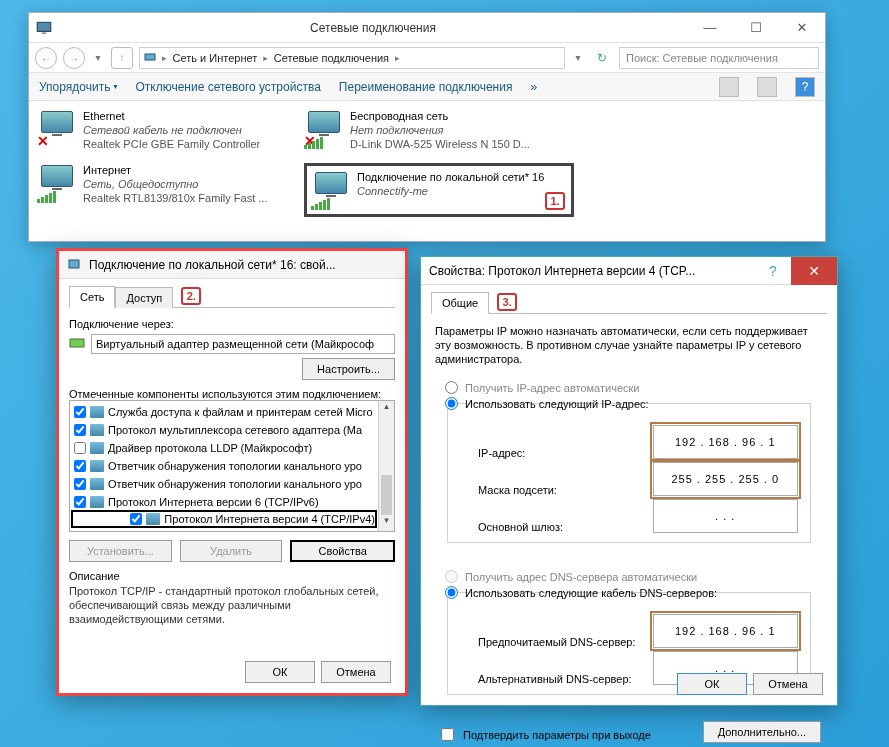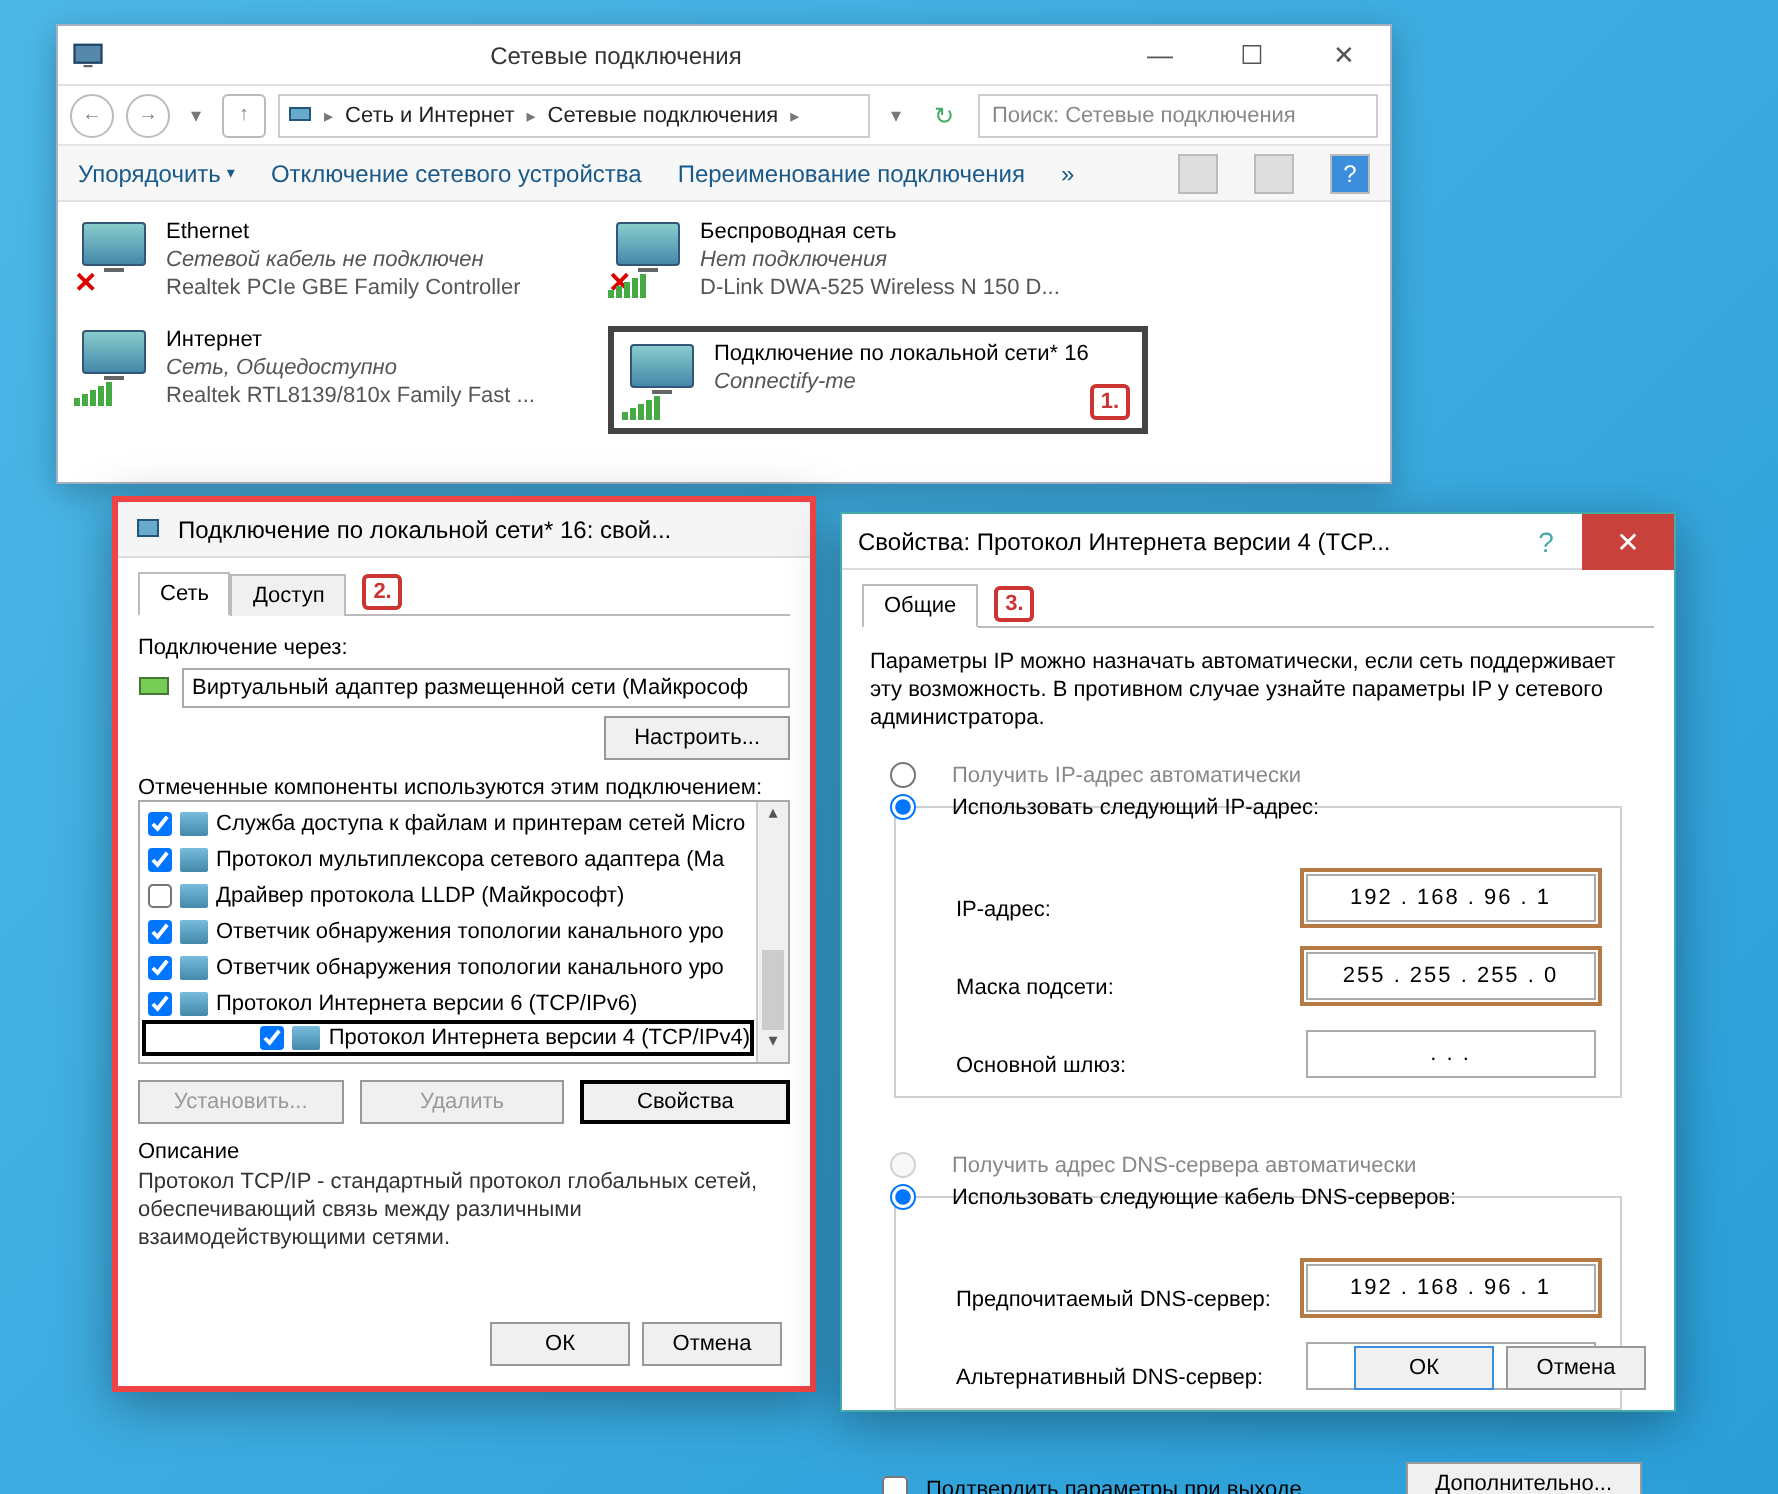--- a/index.html
+++ b/index.html
@@ -1,20 +1,20 @@
 <!DOCTYPE html>
 <html><head>
 <meta charset="utf-8">
 <style>
   * { box-sizing: border-box; font-family: "Segoe UI", Tahoma, sans-serif; }
   body { margin: 0; background: linear-gradient(135deg, #4db8e8 0%, #2a9ed8 100%); width: 889px; height: 747px; overflow: hidden; position: relative; }
 
   
   .explorer {
-    position: absolute; left: 28px; top: 12px; width: 668px; height: 230px;
+    position: absolute; left: 28px; top: 12px; width: 798px; height: 230px;
     background: #fff; border: 1px solid #a5b0c0;
     box-shadow: 0 4px 16px rgba(0,0,0,.25);
   }
   .title-bar {
     height: 30px; background: #fff; display: flex; align-items: center;
     position: relative; border-bottom: 1px solid #e0e0e0;
   }
   .title-bar .ic { width: 18px; height: 18px; margin: 0 6px; }
   .title-bar .title { flex: 1; text-align: center; font-size: 12px; color: #333; }
   .win-btns { display: flex; height: 100%; }
@@ -80,26 +80,26 @@
   .desc { color: #333; line-height: 14px; }
   .dlg-footer { position: absolute; bottom: 10px; right: 14px; display: flex; gap: 6px; }
 
   
   .dlg2 { left: 420px; top: 256px; width: 418px; height: 450px; border: 1px solid #4aa; }
   .dlg2 .dlg-title { background: #fff; }
   .dlg2 .close-red { position: absolute; right: 0; top: 0; width: 46px; height: 28px; background: #c8413b; color: #fff; display: flex; align-items: center; justify-content: center; font-size: 14px; }
   .dlg2 .help { position: absolute; right: 52px; top: 6px; width: 24px; text-align: center; color: #4aa; font-size: 14px; }
   .group-box { border: 1px solid #d0d0d0; padding: 10px 12px 6px; margin: 14px 2px; }
   .group-box2 { padding: 2px 12px 6px; margin: 2px 2px; }
-  .radio-row { display: flex; align-items: center; gap: 18px; margin: 3px 0; font-size: 11px; }
+  .radio-row { display: flex; align-items: center; gap: 7px; margin: 3px 0; font-size: 11px; }
   .radio-row input { margin: 0; }
   .radio-row.disabled { color: #888; }
   .ip-row { display: flex; align-items: flex-end; margin: 3px 0; padding-left: 18px; }
   .ip-label { width: 180px; font-size: 11px; }
-  .ip-input { border: 1px solid #aaa; width: 150px; height: 24px; font-size: 11px; display: flex; align-items: center; justify-content: center; letter-spacing: 1px; background: #fff; margin-top: 12px; }
+  .ip-input { border: 1px solid #aaa; width: 150px; height: 34px; font-size: 11px; display: flex; align-items: center; justify-content: center; letter-spacing: 1px; background: #fff; }
   .ip-hl { outline: 2px solid #b67a46; outline-offset: 1px; }
   .check-row { display: flex; align-items: center; gap: 6px; margin-top: 6px; }
 </style>
 </head>
 <body>
 
 <div class="explorer">
   <div class="title-bar">
     <svg class="ic" viewBox="0 0 16 16">
         <rect x="2" y="3" width="12" height="8" fill="#58a" stroke="#246"></rect>

